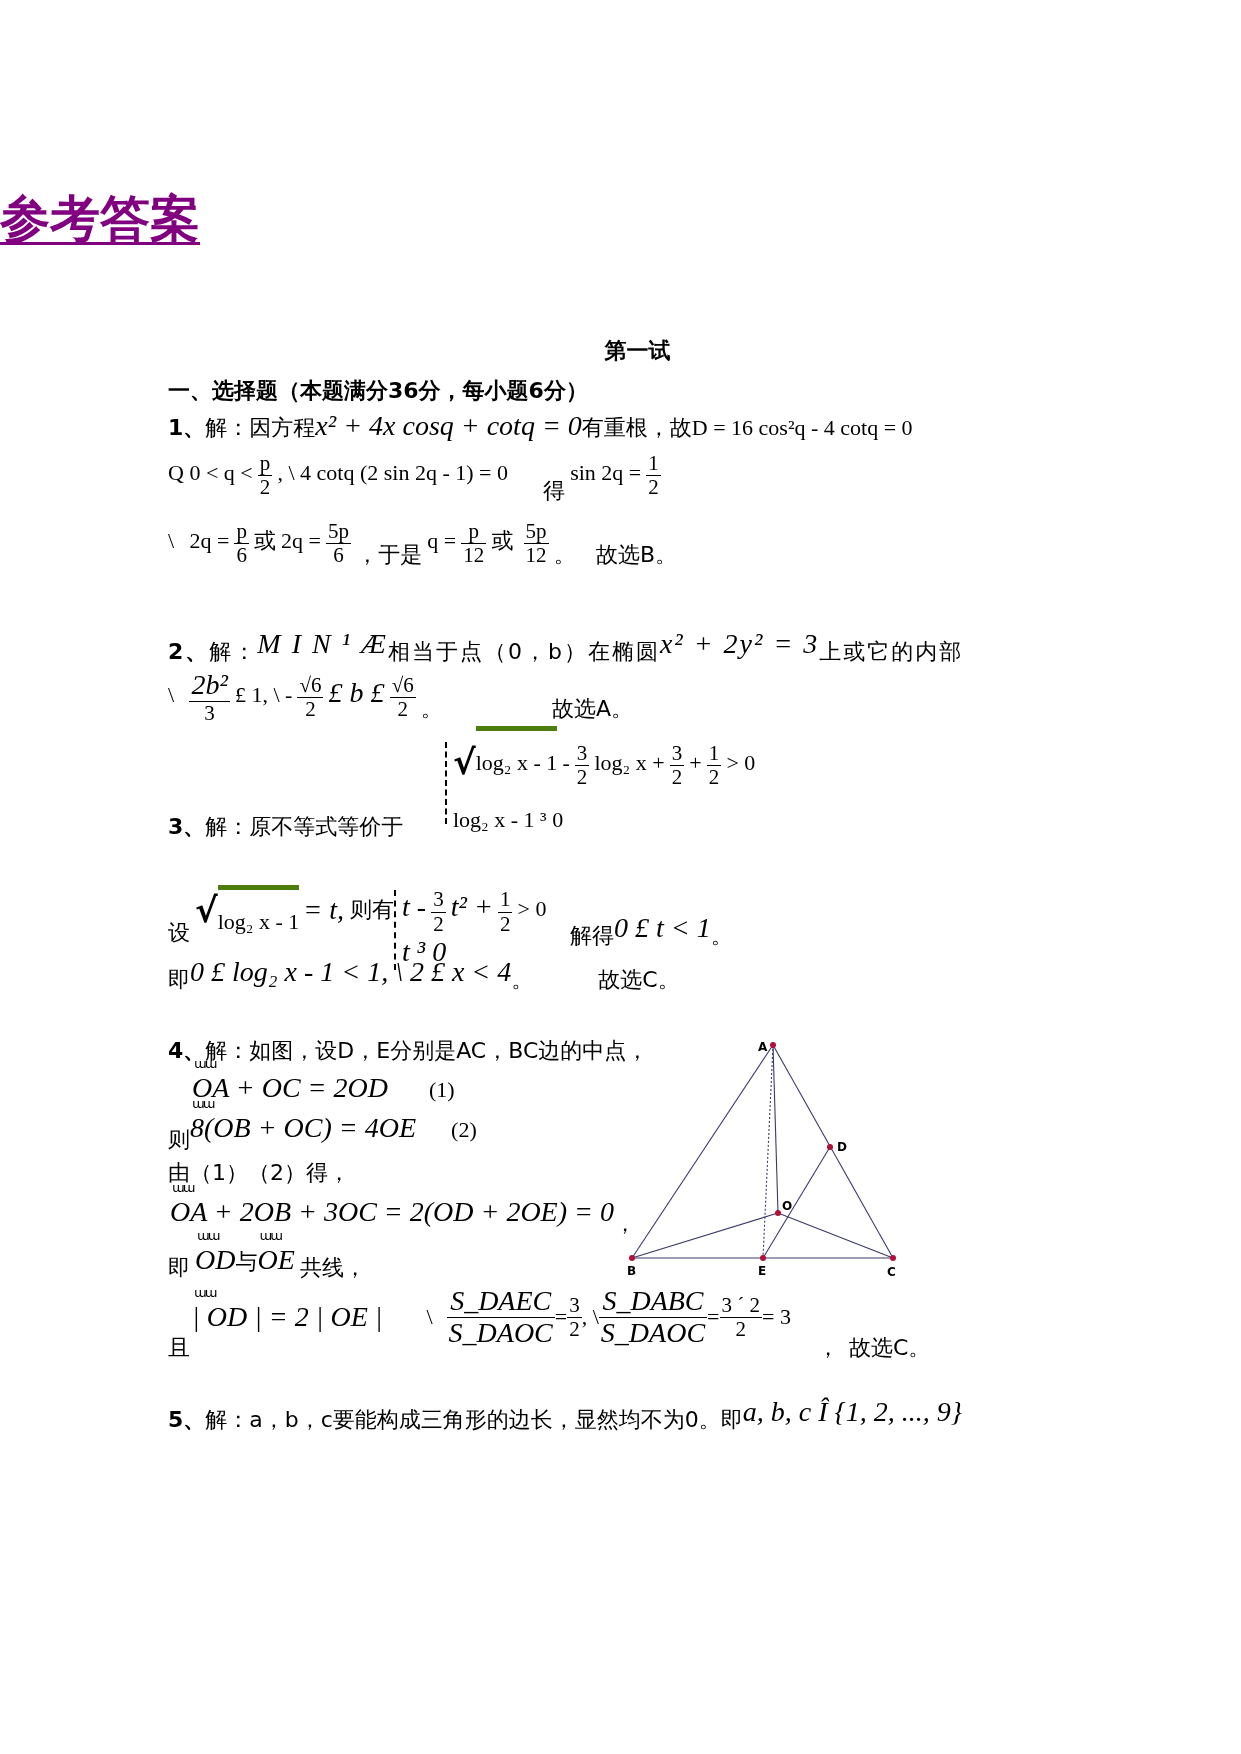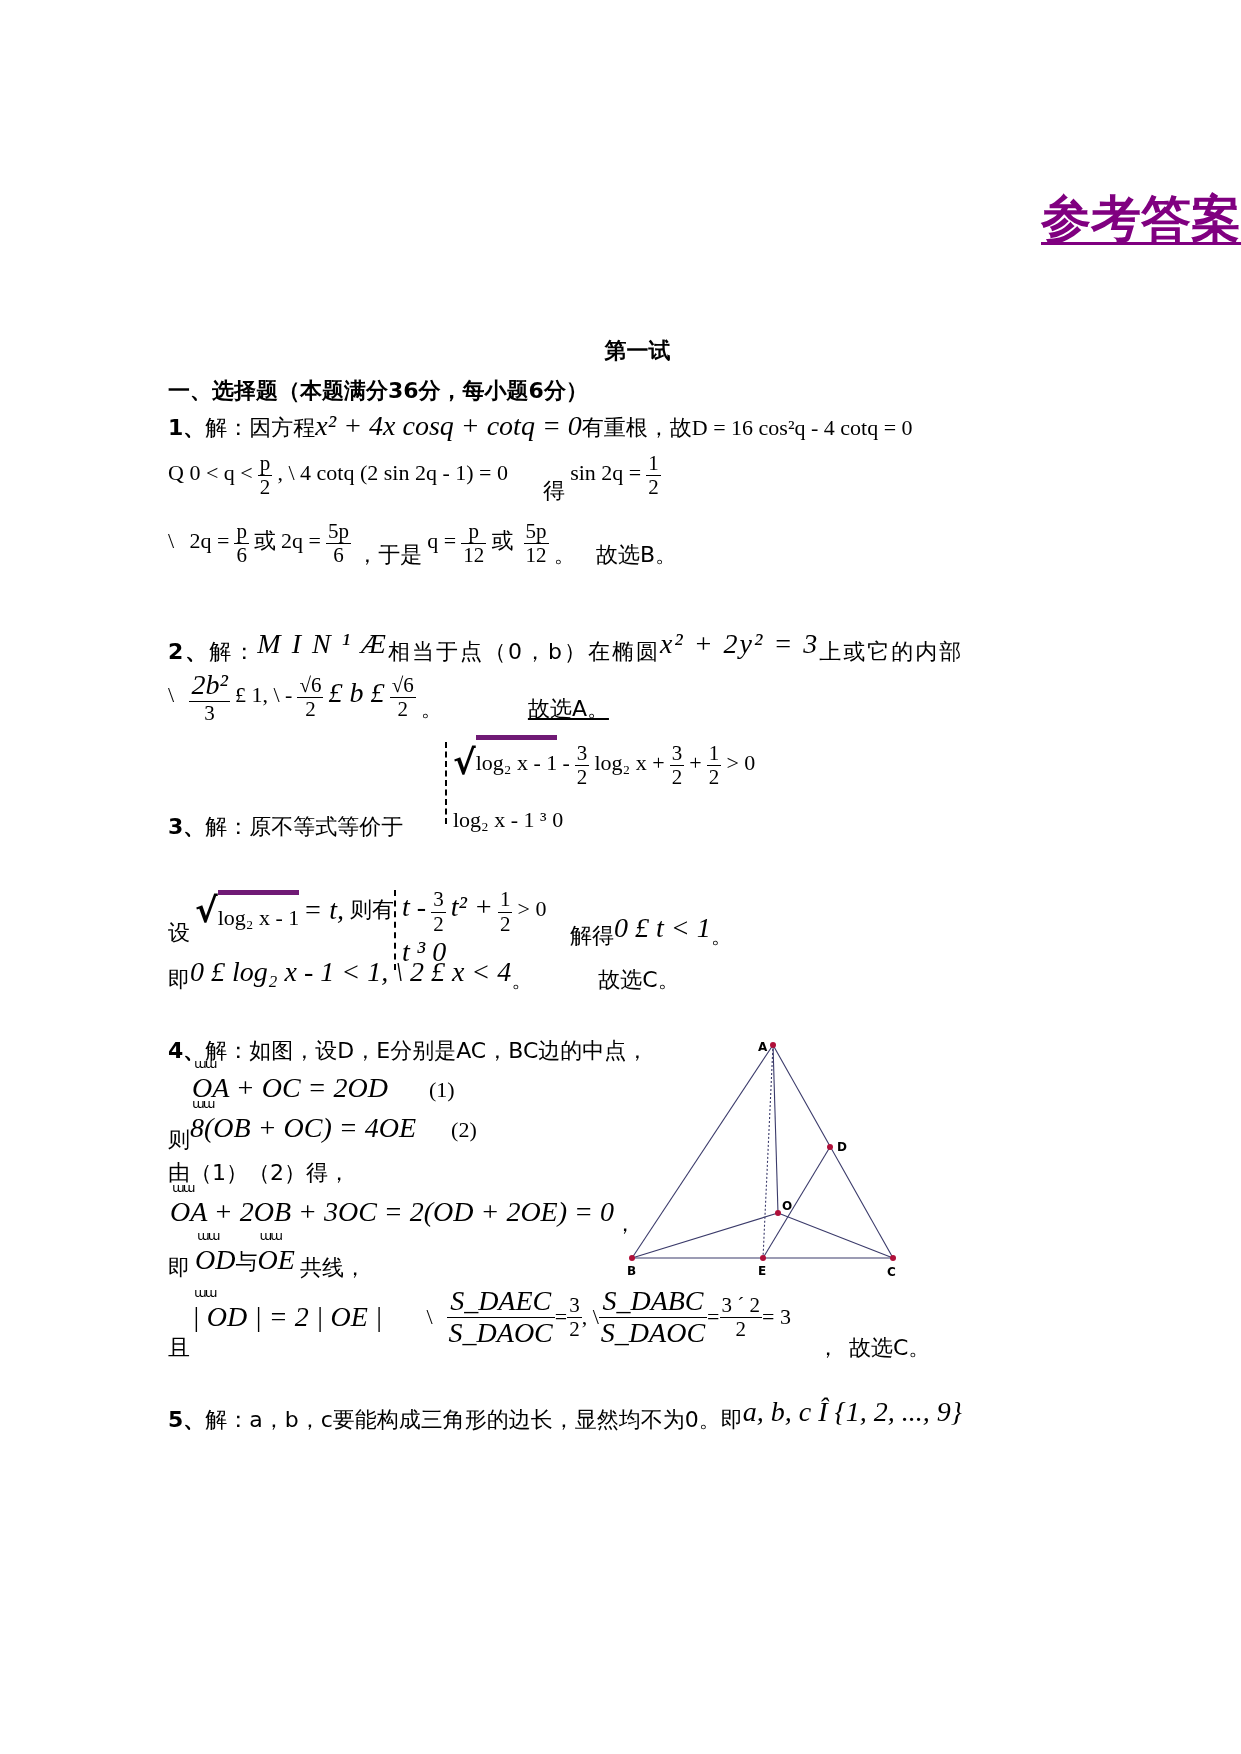--- a/index.html
+++ b/index.html
@@ -2,37 +2,37 @@
 <html><head>
 <meta charset="utf-8">
 <style>
   html, body { margin: 0; padding: 0; background: #ffffff; }
   body {
     width: 1241px; height: 1754px; position: relative; overflow: hidden;
     font-family: "DejaVu Sans", sans-serif; color: #000;
   }
   .abs { position: absolute; white-space: nowrap; }
   .title {
-    left: 0; width: 1241px; top: 186px; text-align: right;
+    left: 0; width: 1241px; top: 186px; text-align: left;
     font-size: 50px; font-weight: bold; color: #800080;
     font-family: "DejaVu Sans", sans-serif;
   }
   .title span { text-decoration: underline; text-decoration-thickness: 3px; text-underline-offset: 6px; }
   .subtitle { left: 17px; width: 1241px; top: 336px; text-align: center; font-size: 22px; font-weight: bold; }
   .cn { font-size: 22px; font-family: "DejaVu Sans", sans-serif; }
   .bold { font-weight: bold; }
   .m { font-family: "Liberation Serif", serif; font-size: 22px; }
   .mi { font-family: "Liberation Serif", serif; font-style: italic; font-size: 28px; }
   .frac { display: inline-block; vertical-align: middle; text-align: center; font-family: "Liberation Serif", serif; font-size: 21px; line-height: 1.1; }
   .frac .n { display: block; border-bottom: 1.4px solid #000; padding: 0 2px; }
   .frac .d { display: block; padding: 0 2px; }
   .vec { position: relative; display: inline-block; }
   .vec::before { content: "ɯɯ"; position: absolute; top: -16px; left: 2px; font-size: 13px; font-family: "DejaVu Sans", sans-serif; font-style: normal; letter-spacing: -2px; }
   .brace { display: inline-block; border-left: 2px dashed #000; height: 80px; vertical-align: middle; margin-right: 6px; }
-  .sqrt-bar { border-top: 5px solid #701a75; padding-top: 10px; }
+  .sqrt-bar { border-top: 5px solid #4d7c0f; padding-top: 19px; }
   .sqrt-mark { font-size: 34px; font-weight: bold; font-family: "DejaVu Sans", sans-serif; vertical-align: -4px; }
   svg text { font-family: "DejaVu Sans", sans-serif; font-size: 12px; font-weight: bold; }
 </style>
 </head>
 <body>
 
 <div class="abs title"><span>参考答案</span></div>
 <div class="abs subtitle">第一试</div>
 
 <div class="abs cn bold" style="left:168px; top:376px;">一、选择题（本题满分36分，每小题6分）</div>
@@ -68,21 +68,21 @@
   <span class="cn bold">2、</span><span class="cn">解：</span><span class="mi" style="vertical-align:6px;">M I N ¹ Æ</span><span class="cn">相当于点（0，b）在椭圆</span><span class="mi" style="vertical-align:6px;">x² + 2y² = 3</span><span class="cn">上或它的内部</span>
 </div>
 <div class="abs" style="left:168px; top:670px;">
   <span class="m">\</span>&nbsp;&nbsp;
   <span class="frac"><span class="n mi">2b²</span><span class="d">3</span></span>
   <span class="m">£ 1,  \  -</span>
   <span class="frac"><span class="n">√6</span><span class="d">2</span></span>
   <span class="mi">£ b £</span>
   <span class="frac"><span class="n">√6</span><span class="d">2</span></span>
   <span class="cn" style="vertical-align:-14px;">。</span>
-  <span class="cn" style="margin-left:80px; vertical-align:-14px;text-decoration:underline;">故选A。</span>
+  <span class="cn" style="margin-left:104px; vertical-align:-14px;">故选A。</span>
 </div>
 
 <div class="abs" style="left:445px; top:742px;">
   <div style="display:flex; align-items:flex-start;">
     <span class="brace" style="height:82px;"></span>
     <div>
       <div style="white-space:nowrap;">
         <span class="sqrt-mark">√</span><span class="m sqrt-bar">log₂ x - 1</span>
         <span class="m">-</span>
         <span class="frac"><span class="n">3</span><span class="d">2</span></span>

